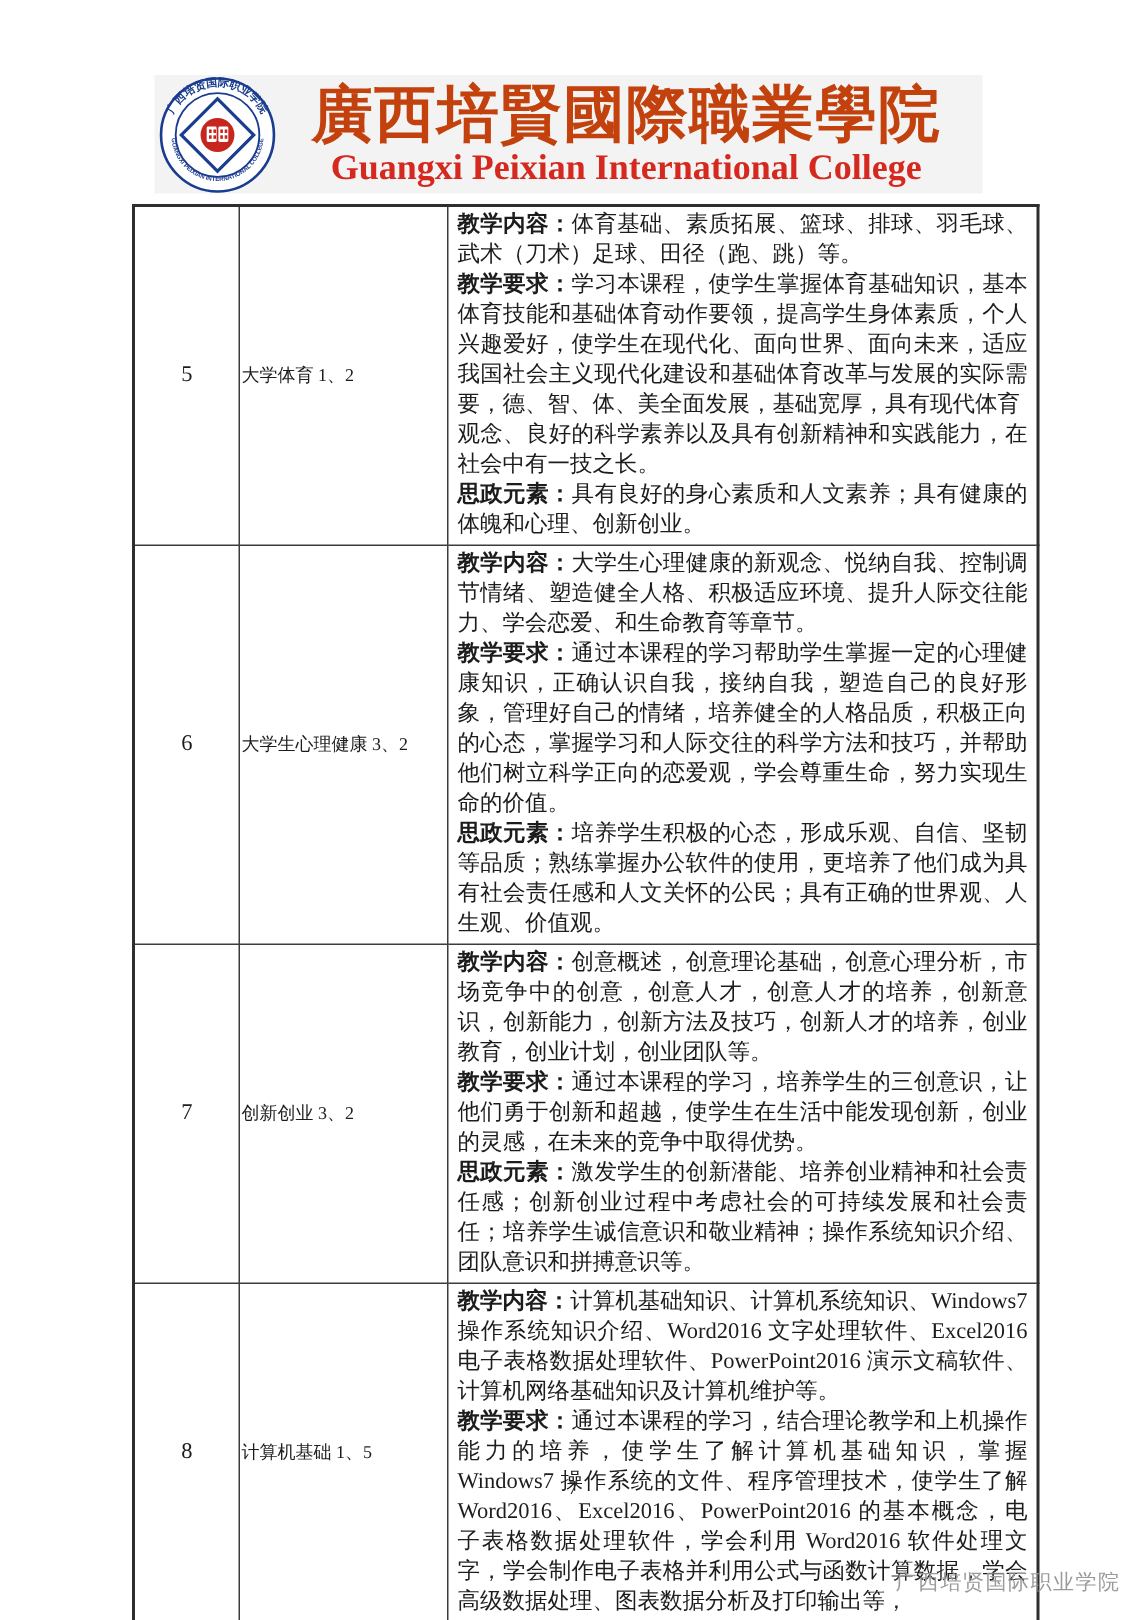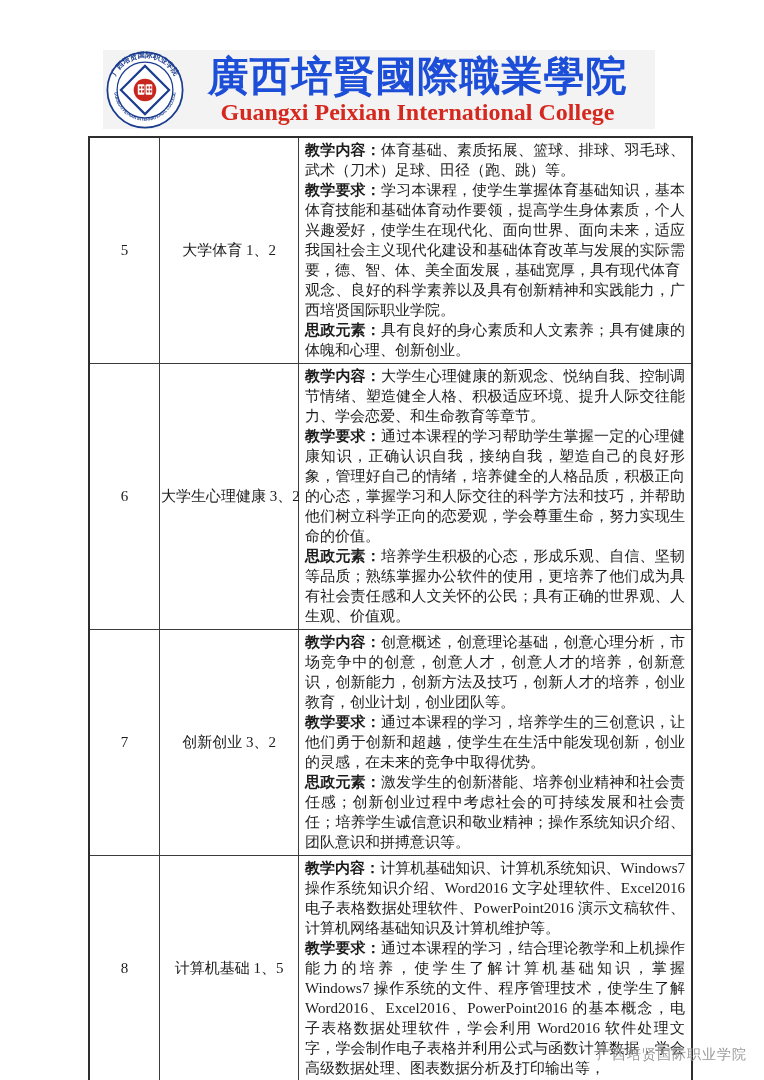--- a/index.html
+++ b/index.html
@@ -13,38 +13,38 @@
   }
   
   .header{
     position:absolute;left:103px;top:50px;width:552px;height:79px;
     background:#f3f3f3;
     display:flex;align-items:center;
   }
   .logo{width:78px;height:78px;margin-left:3px;flex:none;}
   .title-block{flex:1;text-align:center;padding-right:4px;line-height:1;}
   .title-zh{
-    font-size:41px;line-height:45px;font-weight:900;color:#1d4ed8;
+    font-size:41px;line-height:45px;font-weight:900;color:#c2410c;
     letter-spacing:1px;white-space:nowrap;
     font-family:"Liberation Serif","DejaVu Serif",serif;
   }
   .title-en{
     font-size:24px;line-height:27px;font-weight:bold;color:#d5291f;
     white-space:nowrap;
     font-family:"Liberation Serif","DejaVu Serif",serif;
   }
   
   .course-table{
     position:absolute;left:88px;top:136px;width:583px;
     border-collapse:collapse;table-layout:fixed;
     border:2px solid #2e2e2e;
   }
   .course-table td{border:1px solid #3c3c3c;}
   .num-cell{width:67px;text-align:center;vertical-align:middle;font-size:15px;}
-  .name-cell{width:136px;text-align:center;vertical-align:middle;font-size:15px;white-space:nowrap;}
+  .name-cell{width:136px;text-align:left;vertical-align:middle;font-size:12px;white-space:nowrap;}
   .content-cell{width:380px;padding:2px 6px 3px 6px;vertical-align:top;}
   .content-cell p{
     margin:0;font-size:15px;line-height:20px;
     text-align:justify;text-justify:inter-ideograph;
   }
   .sec-label{font-weight:bold;}
   .row-5{height:214px;} .row-6{height:223px;} .row-7{height:204px;} .row-8{height:196px;}
   
   .page-number{
     position:absolute;left:0;right:0;top:984px;text-align:center;
@@ -97,21 +97,21 @@
   </div>
 
   <table class="course-table">
     <tbody>
       <tr class="row-5">
         <td class="num-cell">5</td>
         <td class="name-cell">大学体育 1、2</td>
         <td class="content-cell">
           <p><span class="sec-label">教学内容：</span><span>体育基础、素质拓展、篮球、排球、羽毛球、武术（刀术）足球、田径（跑、跳）等。</span></p>
           <p><span class="sec-label">教学要求：</span><span>学习本课程，使学生掌握体育基础知识，基本体育技能和基础体育动作要领，提高学生身体素质，个人兴趣爱好，使学生在现代化、面向世界、面向未来，适应我国社会主义现代化建设和基础体育改革与发展的实际需要，德、智、体、美全面发展，基础宽厚，具有现代体育</span></p>
-          <p><span>观念、良好的科学素养以及具有创新精神和实践能力，广西培贤国际职业学院。</span></p>
+          <p><span>观念、良好的科学素养以及具有创新精神和实践能力，在社会中有一技之长。</span></p>
           <p><span class="sec-label">思政元素：</span><span>具有良好的身心素质和人文素养；具有健康的体魄和心理、创新创业。</span></p>
         </td>
       </tr>
       <tr class="row-6">
         <td class="num-cell">6</td>
         <td class="name-cell">大学生心理健康 3、2</td>
         <td class="content-cell">
           <p><span class="sec-label">教学内容：</span><span>大学生心理健康的新观念、悦纳自我、控制调节情绪、塑造健全人格、积极适应环境、提升人际交往能力、学会恋爱、和生命教育等章节。</span></p>
           <p><span class="sec-label">教学要求：</span><span>通过本课程的学习帮助学生掌握一定的心理健康知识，正确认识自我，接纳自我，塑造自己的良好形象，管理好自己的情绪，培养健全的人格品质，积极正向的心态，掌握学习和人际交往的科学方法和技巧，并帮助他们树立科学正向的恋爱观，学会尊重生命，努力实现生命的价值。</span></p>
           <p><span class="sec-label">思政元素：</span><span>培养学生积极的心态，形成乐观、自信、坚韧等品质；熟练掌握办公软件的使用，更培养了他们成为具有社会责任感和人文关怀的公民；具有正确的世界观、人生观、价值观。</span></p>

